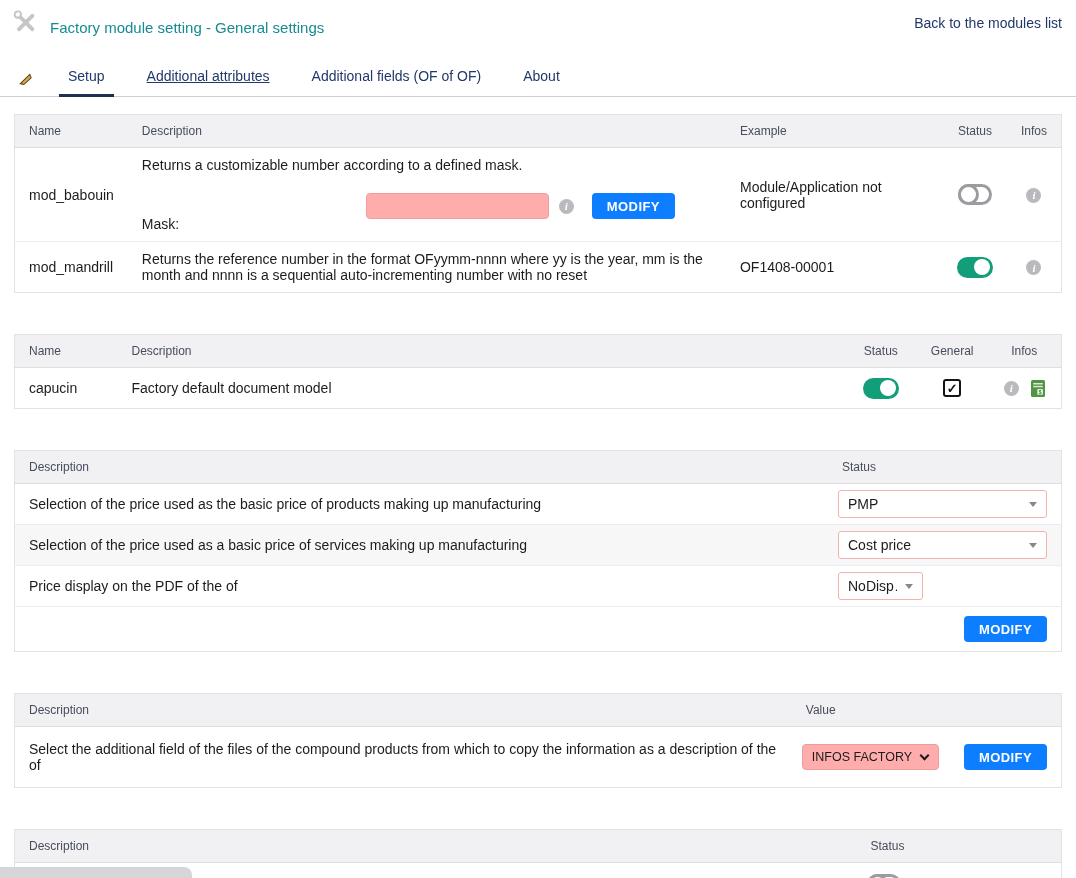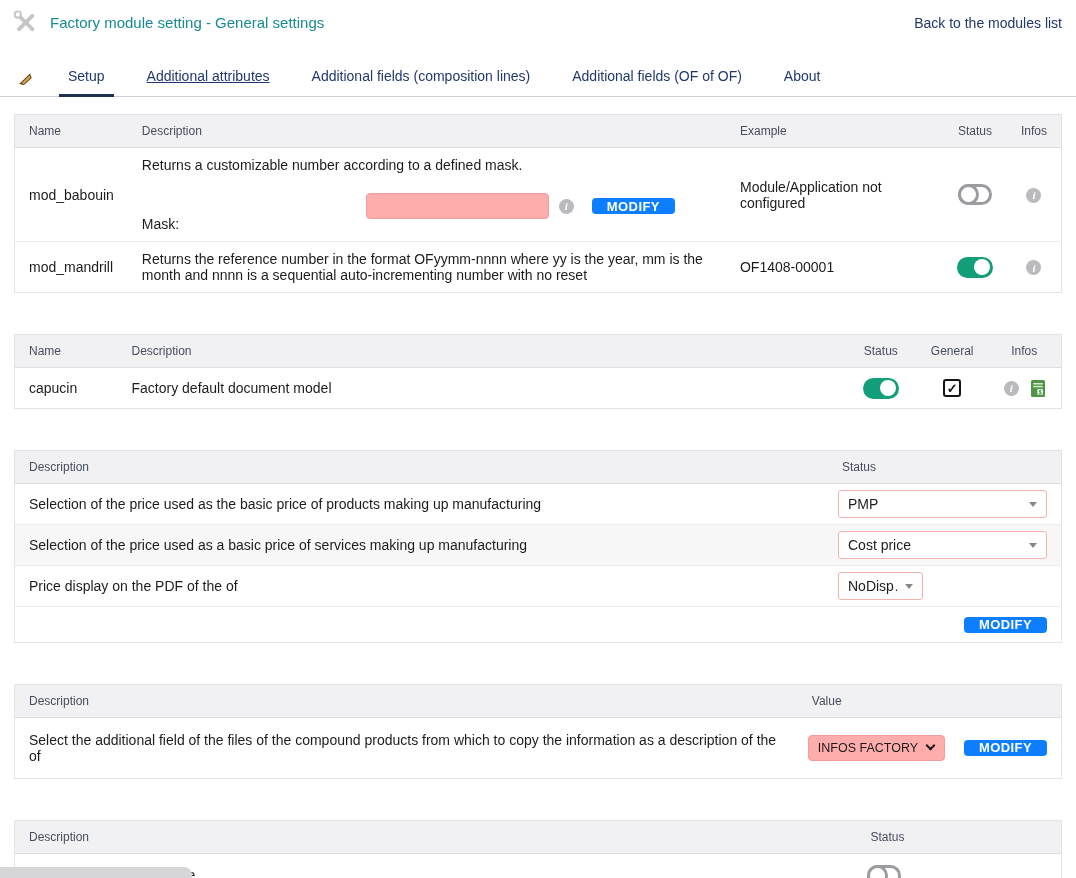--- a/index.html
+++ b/index.html
@@ -1,21 +1,21 @@
 <!DOCTYPE html>
 <html><head>
 <meta charset="utf-8">
 <style>
   * { box-sizing: border-box; }
   html,body { margin:0; padding:0; background:#fff; width:1076px; height:878px; overflow:hidden;
     font-family:"Liberation Sans", sans-serif; font-size:14px; color:#1c1c1c; }
 
   
   .header-bar { display:flex; align-items:center; padding:9px 14px 0 12px; }
-  .header-left { display:flex; align-items:center; gap:11px; flex:1; }
+  .header-left { display:flex; align-items:flex-end; gap:11px; flex:1; }
   .page-title { color:#178a93; font-size:15px; }
   .back-link { color:#21386b; font-size:14px; text-decoration:none; cursor:pointer;text-align:center; }
 
   
   .tabs-bar { display:flex; align-items:flex-end; margin-top:21px; padding-left:14px; position:relative; height:40px; }
   .tabs-line { position:absolute; left:0; right:0; bottom:0; height:1px; background:#ccd0d6; }
   .module-icon { margin:0 14px 10px 4px; display:inline-flex; }
   .tab { color:#21386b; padding:0 21px 13px 21px; font-size:14px; cursor:pointer; position:relative; white-space:nowrap; }
   .tab.active::after { content:""; position:absolute; left:12px; right:12px; bottom:0; height:3px; background:#1d3050; z-index:2; }
   .tab.underlined { text-decoration:underline; }
@@ -32,21 +32,21 @@
   
   .desc-line { margin-bottom:7px; }
   .mask-row { display:flex; align-items:center; }
   .mask-label { width:224px;margin-top:36px; }
   .mask-input { width:183px; height:26px; background:#ffacac; border:1px solid #f09d9d; border-radius:4px;
                 padding:0 6px; font-size:13px; outline:none; }
   .gap-sm { width:10px; } .gap-md { width:18px; }
 
   
   .btn { background:#0d7eff; color:#fff; border:none; border-radius:4px; font-weight:700;
-         font-size:13px; letter-spacing:.4px; padding:0 15px; height:16px; cursor:pointer;
+         font-size:13px; letter-spacing:.4px; padding:0 15px; height:26px; cursor:pointer;
          font-family:"Liberation Sans", sans-serif; }
 
   
   .toggle { display:inline-block; position:relative; width:36px; height:21px; cursor:pointer; vertical-align:middle; }
   .toggle.state-on { background:#119e79; border-radius:11px; }
   .toggle.state-on::after { content:""; position:absolute; right:3px; top:2.5px; width:16px; height:16px;
                             background:#fff; border-radius:50%; }
   .toggle.state-off { border:3px solid #9c9ca0; border-radius:12px; width:34px; }
   .toggle.state-off::after { content:""; position:absolute; left:-3px; top:-3px; width:15px; height:15px;
                              background:#fff; border:3px solid #9c9ca0; border-radius:50%; }
@@ -68,21 +68,21 @@
   .s2.wide { width:209px; }
   .caret-down { width:0; height:0; border-left:4px solid transparent; border-right:4px solid transparent;
                 border-top:5px solid #888; margin-left:8px; flex:none; }
 
   
   .pinksel { display:inline-flex; align-items:center; height:26px; background:#ffacac; border:1px solid #ef9c9c;
              border-radius:4px; padding:0 9px; font-size:12.5px; cursor:pointer; white-space:nowrap; }
   .chev { width:7px; height:7px; border-right:2px solid #1a1a1a; border-bottom:2px solid #1a1a1a;
           transform:rotate(45deg); margin:-4px 1px 0 9px; }
 
-  .value-cell-flex { display:flex; align-items:center; gap:19px; }
+  .value-cell-flex { display:flex; align-items:center; gap:25px; }
   .btn-row-cell { text-align:right; padding:8px 14px; }
   .infos-pair { display:inline-flex; align-items:center; gap:12px; }
 
   .bottom-artifact { position:fixed; left:0; bottom:0; width:192px; height:11px; background:#d6d6d8;
                      border-top-right-radius:8px; }
 </style>
 </head>
 <body>
 
 <div class="header-bar">
@@ -106,21 +106,20 @@
 <div class="tabs-bar">
   <div class="tabs-line"></div>
   <span class="module-icon">
     <svg width="15" height="15" viewBox="0 0 16 16">
       <path d="M2.2 12.6 L12.6 2.6 L14 6.2 L6.2 13.4 Z" fill="#d9a94e" stroke="#5d4016" stroke-width="1.1"></path>
       <path d="M2.2 12.6 L5 11.4 L6.2 13.4 Z" fill="#8a6a2a"></path>
     </svg>
   </span>
   <div class="tab active">Setup</div>
   <div class="tab underlined">Additional attributes</div>
-  <div class="tab">Additional fields (composition lines)</div>
   <div class="tab">Additional fields (OF of OF)</div>
   <div class="tab">About</div>
 </div>
 
 <table class="tbl first">
   <colgroup>
       <col style="width:100px">
       <col>
       <col style="width:217px">
       <col style="width:58px">

